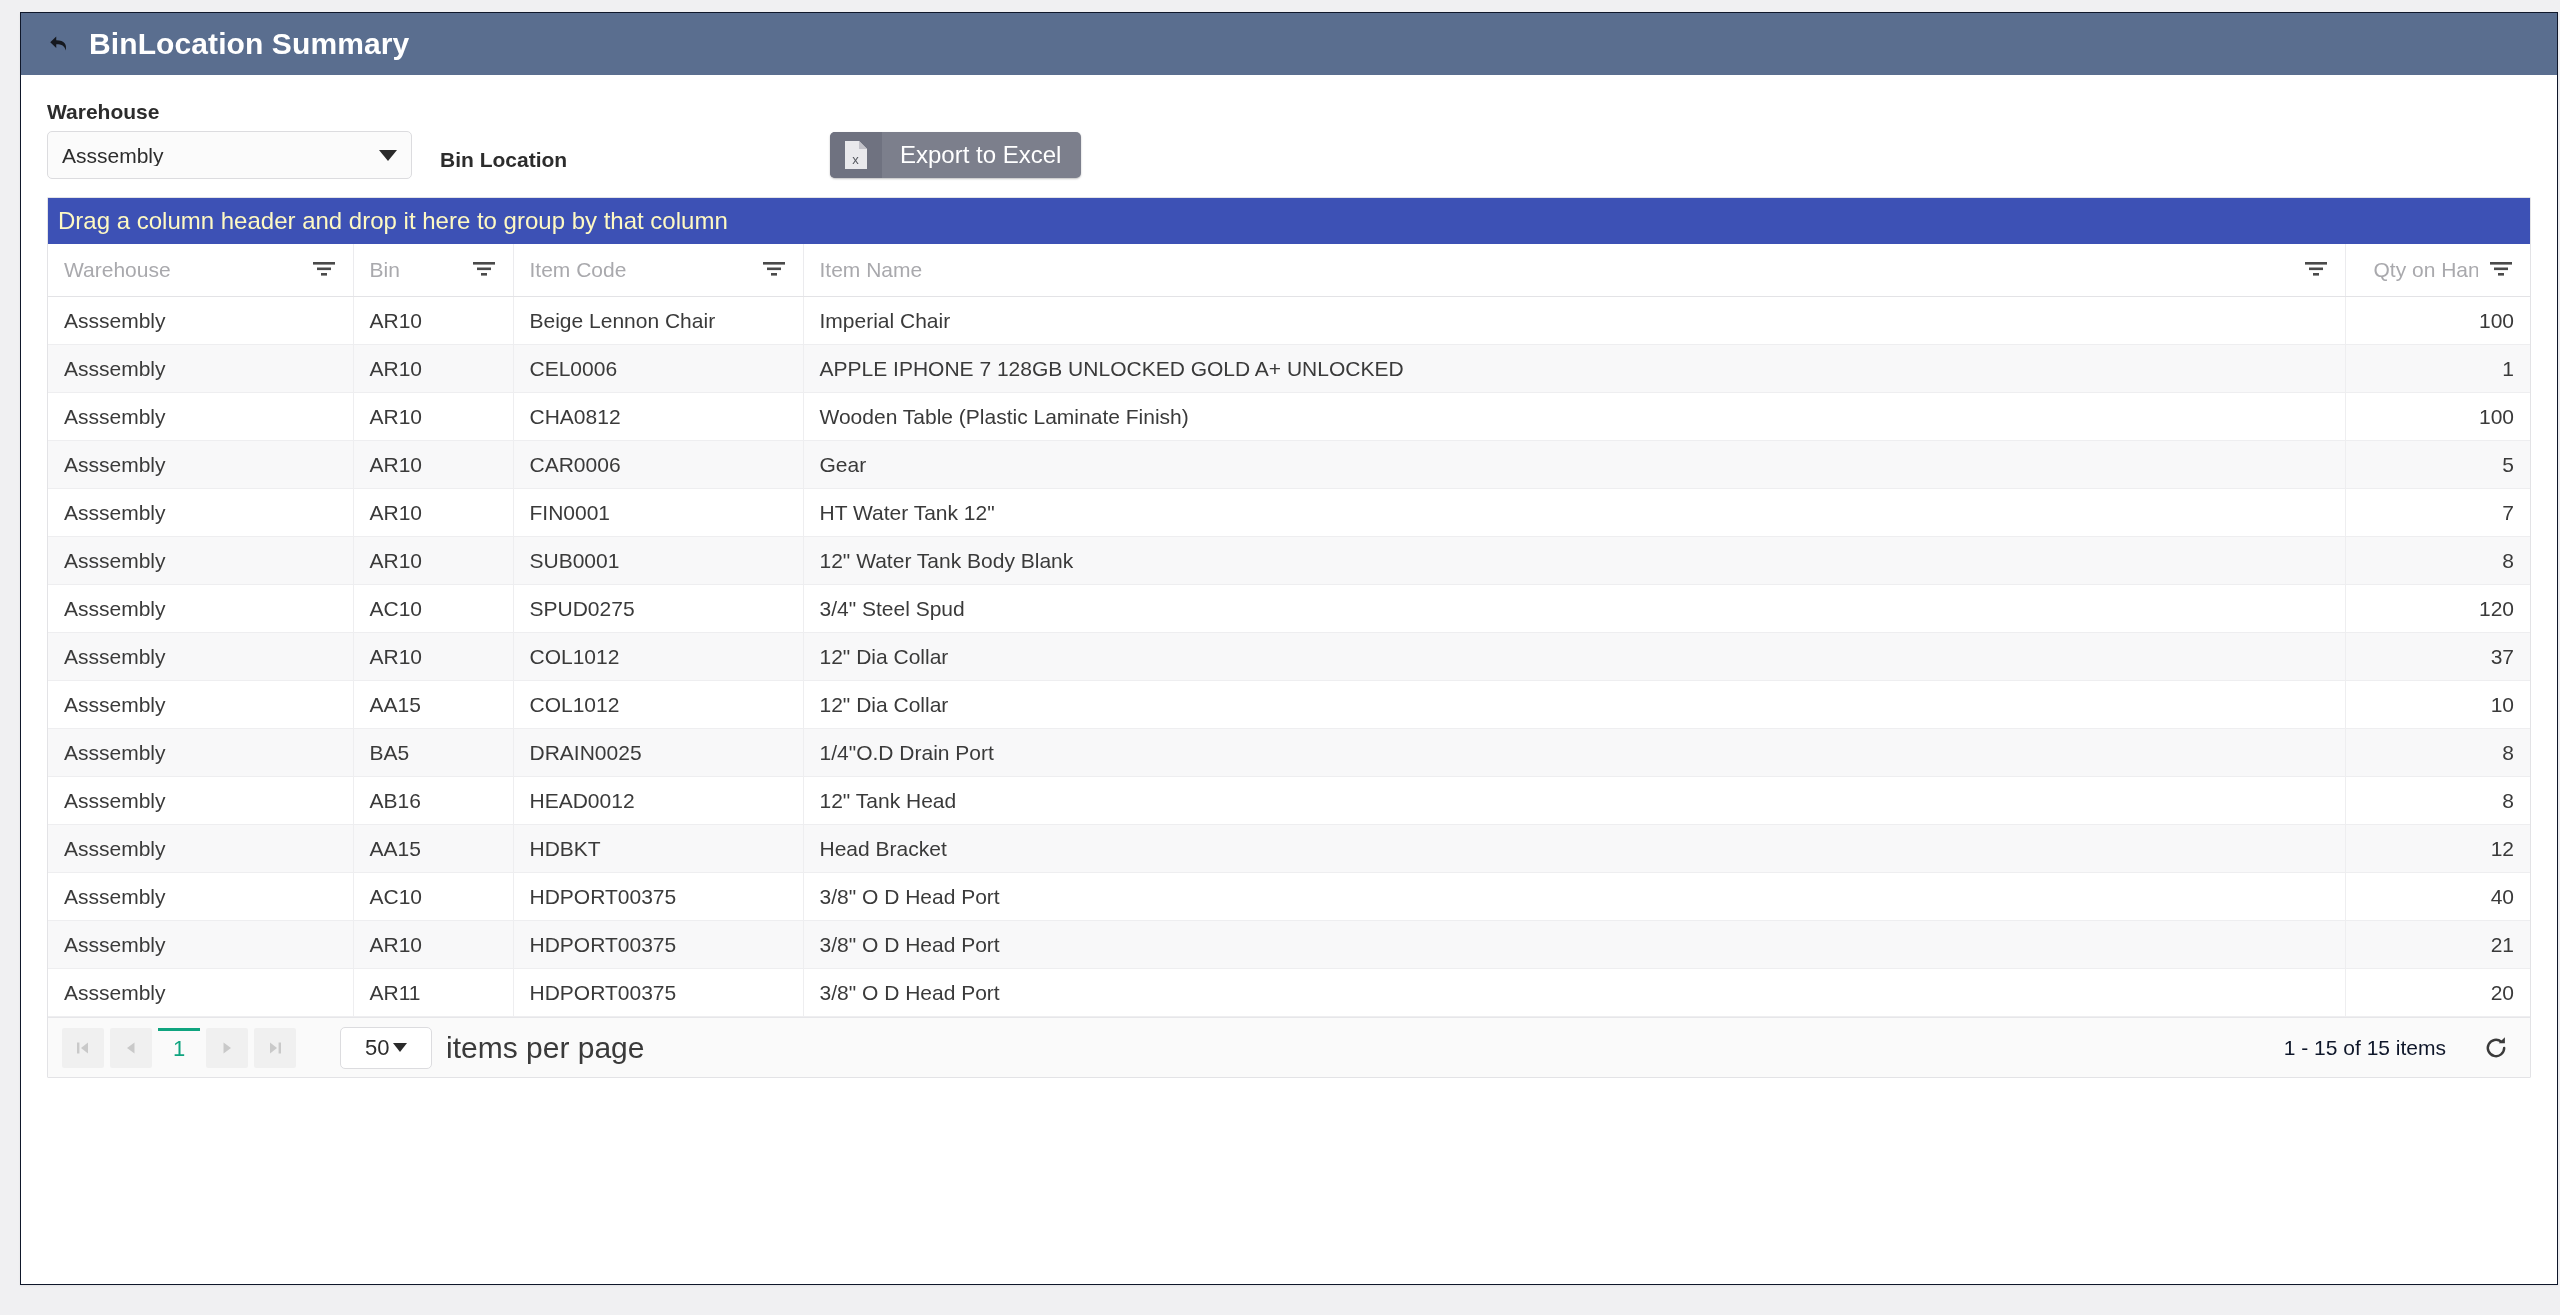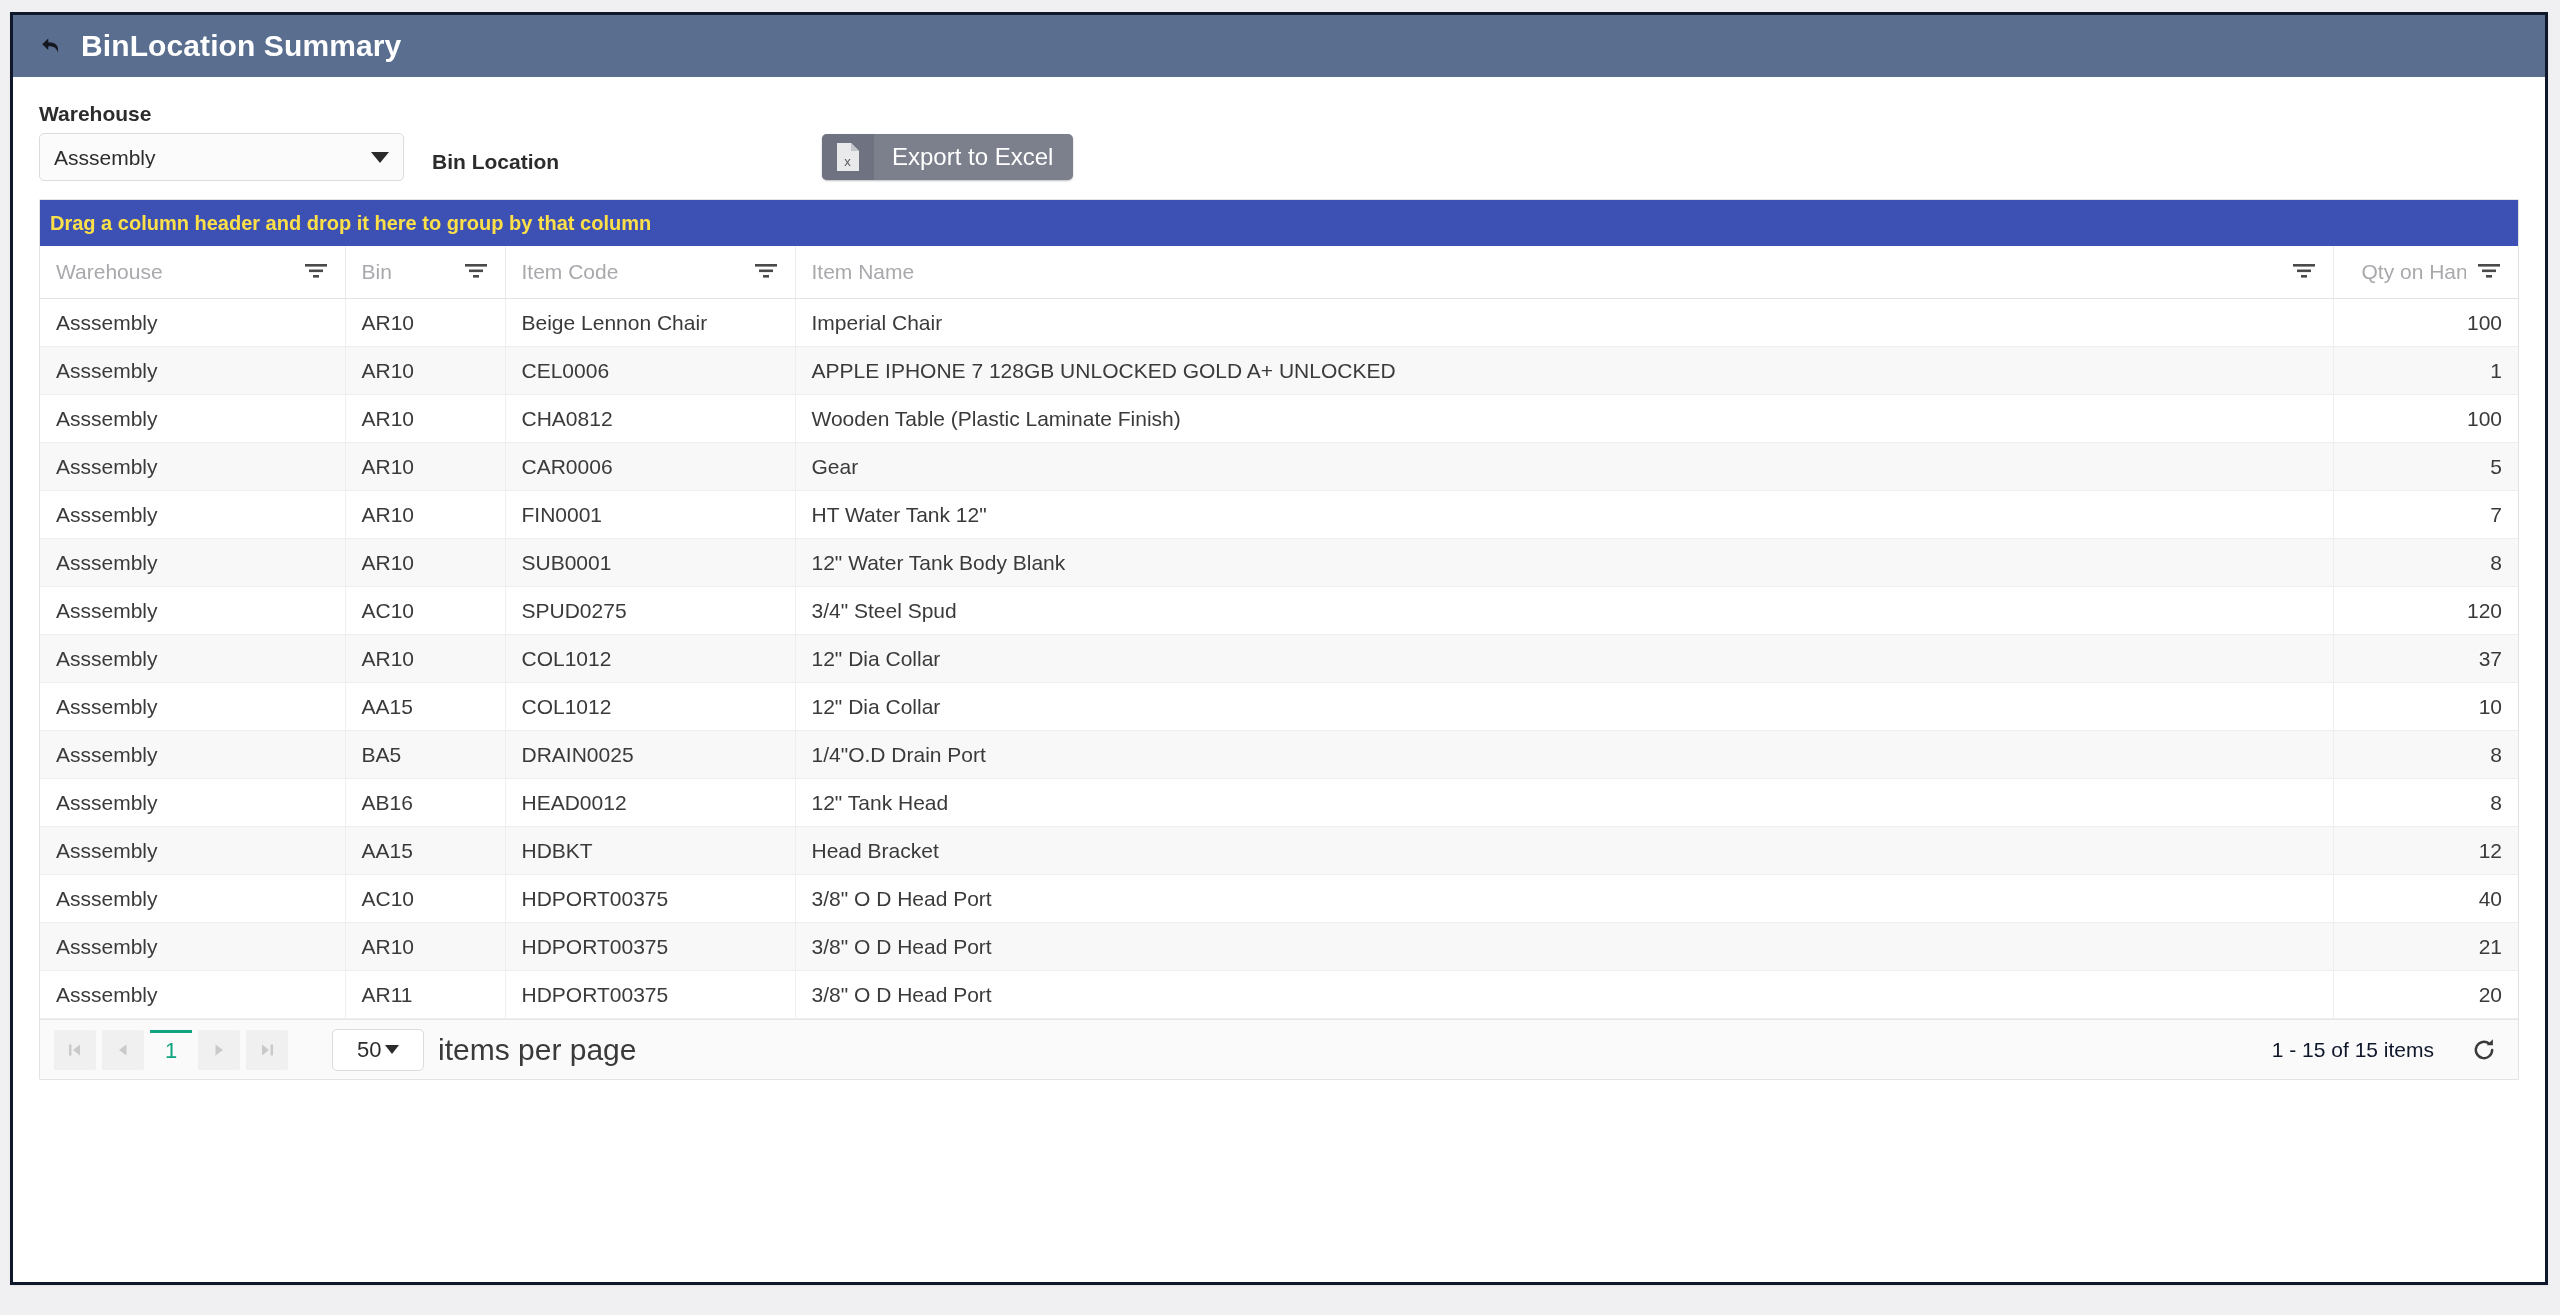--- a/index.html
+++ b/index.html
@@ -20,26 +20,26 @@
     width: 2560px;
     height: 1315px;
     box-sizing: border-box;
     padding: 12px 0 0 0;
     background: #f0f0f2;
     position: relative;
   }
 
   .card {
     position: absolute;
-    left: 10px;
+    left: 20px;
     top: 12px;
     width: 2538px;
     height: 1273px;
     background: #ffffff;
-    border: 3px solid #0f172a;
+    border: 1px solid #0f172a;
     box-sizing: border-box;
     box-shadow: 0 1px 2px rgba(0,0,0,0.06);
   }
 
   
   .titlebar {
     height: 62px;
     background: #5a6e8f;
     display: flex;
     align-items: center;
@@ -151,24 +151,23 @@
   }
   .group-bar {
     background: #3d51b5;
     height: 46px;
     display: flex;
     align-items: center;
     padding-left: 10px;
     box-sizing: border-box;
   }
   .group-bar-text {
-    color: #fde047;
-    font-size: 20px;
+    color: #fef9c3;
+    font-size: 24px;
     line-height: 1;
-    font-weight: bold;
   }
 
   
   table.grid {
     width: 100%;
     border-collapse: collapse;
     table-layout: fixed;
   }
   table.grid th {
     background: #ffffff;

